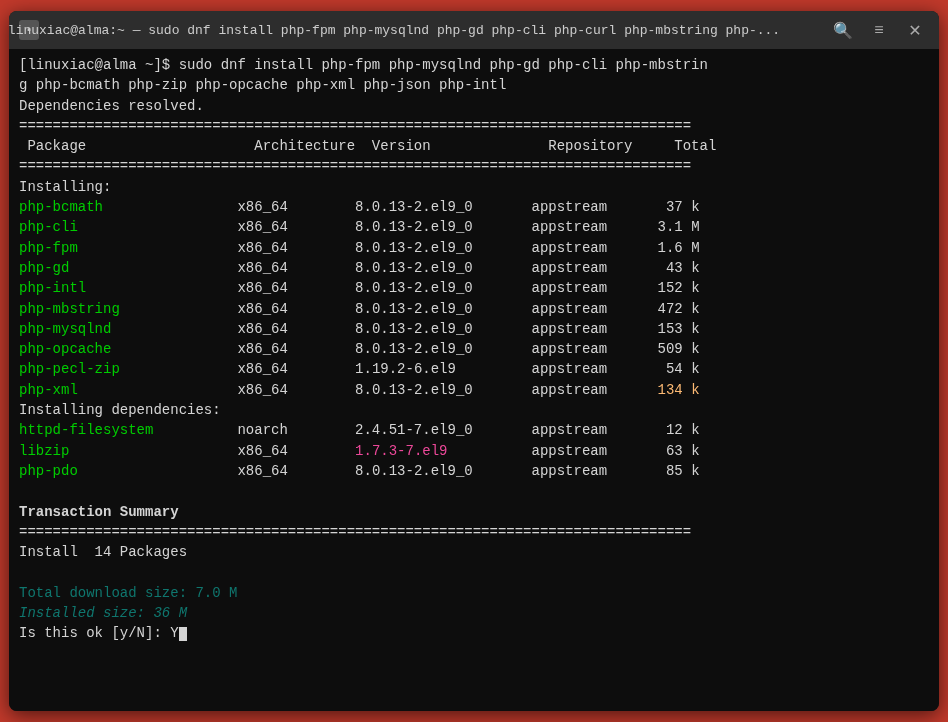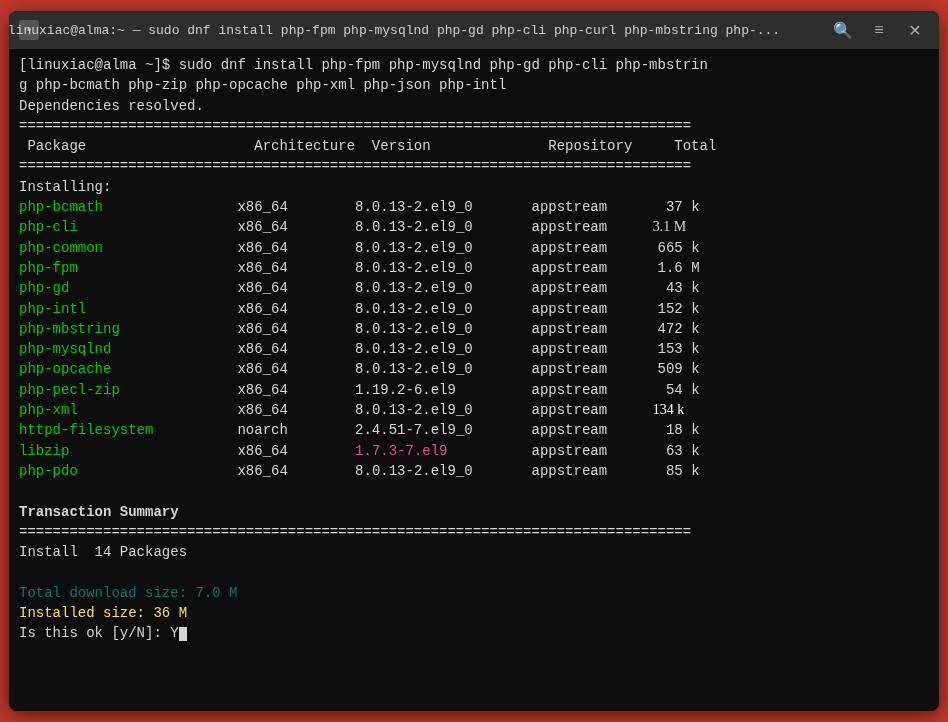--- a/index.html
+++ b/index.html
@@ -127,35 +127,35 @@
 
   <div class="terminal-body" id="terminal-body">
   <div class="line" style="color: rgb(212, 212, 212);">[linuxiac@alma ~]$ sudo dnf install php-fpm php-mysqlnd php-gd php-cli php-mbstrin</div>
       <div class="line" style="color: rgb(212, 212, 212);">g php-bcmath php-zip php-opcache php-xml php-json php-intl</div>
       <div class="line" style="color: rgb(212, 212, 212);">Dependencies resolved.</div>
       <div class="line" style="color: rgb(212, 212, 212);">================================================================================</div>
       <div class="line" style="color: rgb(212, 212, 212);"> Package                    Architecture  Version              Repository     Total</div>
       <div class="line" style="color: rgb(212, 212, 212);">================================================================================</div>
       <div class="line" style="color: rgb(212, 212, 212);">Installing:</div>
       <div class="line"><span class="green">php-bcmath</span>                <span style="color: rgb(212, 212, 212);">x86_64        </span><span style="color: rgb(212, 212, 212);">8.0.13-2.el9_0       </span><span style="color: rgb(212, 212, 212);">appstream     </span><span style="color: rgb(212, 212, 212);">  37 k</span></div>
-      <div class="line"><span class="green">php-cli</span>                   <span style="color: rgb(212, 212, 212);">x86_64        </span><span style="color: rgb(212, 212, 212);">8.0.13-2.el9_0       </span><span style="color: rgb(212, 212, 212);">appstream     </span><span style="color: rgb(212, 212, 212); font-family: Liberation Serif, serif;"> 3.1 M</span></div>
-      <div class="line"><span class="green">php-common</span>                <span style="color: rgb(212, 212, 212);">x86_64        </span><span style="color: rgb(212, 212, 212);">8.0.13-2.el9_0       </span><span style="color: rgb(212, 212, 212);">appstream     </span><span style="color: rgb(212, 212, 212);"> 665 k</span></div>
+      <div class="line"><span class="green">php-cli</span>                   <span style="color: rgb(212, 212, 212);">x86_64        </span><span style="color: rgb(212, 212, 212);">8.0.13-2.el9_0       </span><span style="color: rgb(212, 212, 212);">appstream     </span><span style="color: rgb(212, 212, 212);"> 3.1 M</span></div>
       <div class="line"><span class="green">php-fpm</span>                   <span style="color: rgb(212, 212, 212);">x86_64        </span><span style="color: rgb(212, 212, 212);">8.0.13-2.el9_0       </span><span style="color: rgb(212, 212, 212);">appstream     </span><span style="color: rgb(212, 212, 212);"> 1.6 M</span></div>
       <div class="line"><span class="green">php-gd</span>                    <span style="color: rgb(212, 212, 212);">x86_64        </span><span style="color: rgb(212, 212, 212);">8.0.13-2.el9_0       </span><span style="color: rgb(212, 212, 212);">appstream     </span><span style="color: rgb(212, 212, 212);">  43 k</span></div>
       <div class="line"><span class="green">php-intl</span>                  <span style="color: rgb(212, 212, 212);">x86_64        </span><span style="color: rgb(212, 212, 212);">8.0.13-2.el9_0       </span><span style="color: rgb(212, 212, 212);">appstream     </span><span style="color: rgb(212, 212, 212);"> 152 k</span></div>
       <div class="line"><span class="green">php-mbstring</span>              <span style="color: rgb(212, 212, 212);">x86_64        </span><span style="color: rgb(212, 212, 212);">8.0.13-2.el9_0       </span><span style="color: rgb(212, 212, 212);">appstream     </span><span style="color: rgb(212, 212, 212);"> 472 k</span></div>
       <div class="line"><span class="green">php-mysqlnd</span>               <span style="color: rgb(212, 212, 212);">x86_64        </span><span style="color: rgb(212, 212, 212);">8.0.13-2.el9_0       </span><span style="color: rgb(212, 212, 212);">appstream     </span><span style="color: rgb(212, 212, 212);"> 153 k</span></div>
       <div class="line"><span class="green">php-opcache</span>               <span style="color: rgb(212, 212, 212);">x86_64        </span><span style="color: rgb(212, 212, 212);">8.0.13-2.el9_0       </span><span style="color: rgb(212, 212, 212);">appstream     </span><span style="color: rgb(212, 212, 212);"> 509 k</span></div>
       <div class="line"><span class="green">php-pecl-zip</span>              <span style="color: rgb(212, 212, 212);">x86_64        </span><span style="color: rgb(212, 212, 212);">1.19.2-6.el9         </span><span style="color: rgb(212, 212, 212);">appstream     </span><span style="color: rgb(212, 212, 212);">  54 k</span></div>
-      <div class="line"><span class="green">php-xml</span>                   <span style="color: rgb(212, 212, 212);">x86_64        </span><span style="color: rgb(212, 212, 212);">8.0.13-2.el9_0       </span><span style="color: rgb(212, 212, 212);">appstream     </span><span style="color: #ffffff; font-family: Liberation Serif, serif;"> 134 k</span></div>
-      <div class="line"><span class="green">httpd-filesystem</span>          <span style="color: rgb(212, 212, 212);">noarch        </span><span style="color: rgb(212, 212, 212);">2.4.51-7.el9_0       </span><span style="color: rgb(212, 212, 212);">appstream     </span><span style="color: rgb(212, 212, 212);">  18 k</span></div>
+      <div class="line"><span class="green">php-xml</span>                   <span style="color: rgb(212, 212, 212);">x86_64        </span><span style="color: rgb(212, 212, 212);">8.0.13-2.el9_0       </span><span style="color: rgb(212, 212, 212);">appstream     </span><span style="color: #fdba74;"> 134 k</span></div>
+      <div class="line" style="color: rgb(212, 212, 212);">Installing dependencies:</div>
+      <div class="line"><span class="green">httpd-filesystem</span>          <span style="color: rgb(212, 212, 212);">noarch        </span><span style="color: rgb(212, 212, 212);">2.4.51-7.el9_0       </span><span style="color: rgb(212, 212, 212);">appstream     </span><span style="color: rgb(212, 212, 212);">  12 k</span></div>
       <div class="line"><span class="green">libzip</span>                    <span style="color: rgb(212, 212, 212);">x86_64        </span><span style="color: #ec4899;">1.7.3-7.el9          </span><span style="color: rgb(212, 212, 212);">appstream     </span><span style="color: rgb(212, 212, 212); margin-top: 24px;">  63 k</span></div>
       <div class="line"><span class="green">php-pdo</span>                   <span style="color: rgb(212, 212, 212);">x86_64        </span><span style="color: rgb(212, 212, 212);">8.0.13-2.el9_0       </span><span style="color: rgb(212, 212, 212);">appstream     </span><span style="color: rgb(212, 212, 212); margin-top: 24px;">  85 k</span></div>
       <div class="line">&nbsp;</div>
       <div class="line" style="color: rgb(212, 212, 212); font-weight: bold;">Transaction Summary</div>
       <div class="line" style="color: rgb(212, 212, 212);">================================================================================</div>
       <div class="line" style="color: rgb(212, 212, 212);">Install  14 Packages</div>
       <div class="line">&nbsp;</div>
       <div class="line" style="color: #0f766e;">Total download size: 7.0 M</div>
-      <div class="line" style="color: #fde047;">Installed size: 36 M</div>
+      <div class="line" style="color: #0f766e; font-style: italic;">Installed size: 36 M</div>
       <div class="line" style="color: rgb(212, 212, 212);">Is this ok [y/N]: Y<span class="cursor"></span></div>
     </div>
 </div>
 
 </body></html>

